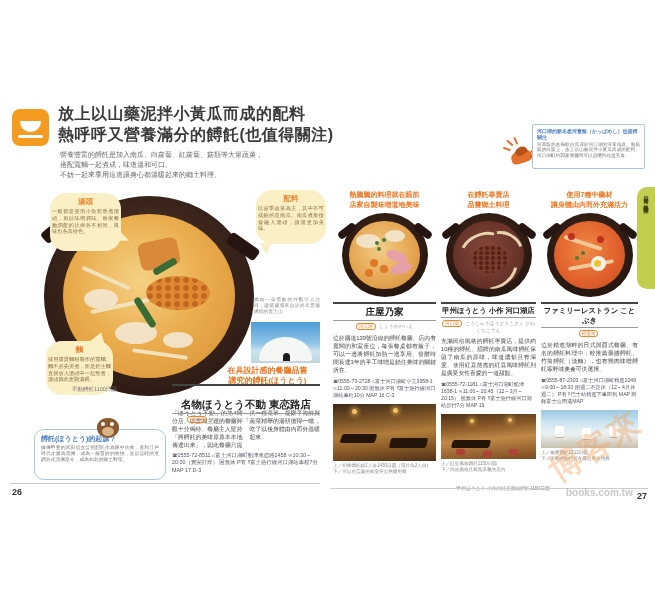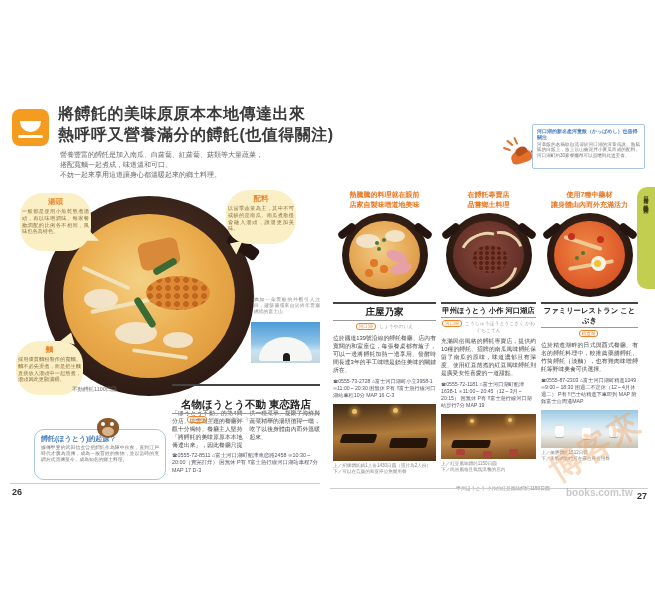--- a/index.html
+++ b/index.html
@@ -23,21 +23,21 @@
   .pot-main .handle.hl{left:-4px;top:26px;transform:rotate(-40deg);}
   .pot-main .handle.hr{right:-6px;top:44px;transform:rotate(35deg);}
   .tofu{position:absolute;left:44%;top:16%;width:40px;height:28px;background:#D9893A;border-radius:7px;transform:rotate(-12deg);}
   .mush{position:absolute;left:48%;top:38%;width:64px;height:34px;border-radius:50%;background-color:#DE8A34;
         background-image:radial-gradient(circle at 4px 4px,#C2661F 2.6px,transparent 3.2px);background-size:9px 8px;}
   .green1{position:absolute;width:34px;height:7px;background:#3A6B35;border-radius:4px;}
   .cab{background:#F3E8D2;opacity:.9;}
   .noodle{position:absolute;height:4px;background:#F2E2BC;border-radius:3px;}
 
   
-  .bubble{position:absolute;background:#FBEFC5;border-radius:23px;padding:4px 2px;box-sizing:border-box;z-index:2;}
+  .bubble{position:absolute;background:#FBEFC5;border-radius:16px;padding:4px 2px;box-sizing:border-box;z-index:2;margin-left:30px;}
   .bubble .bt{font-size:7.5px;font-weight:bold;color:#E8872E;text-align:center;}
   .bubble .bx{font-size:5.2px;line-height:6.8px;color:#8a7242;text-align:justify;margin-top:1px;}
   .tail{position:absolute;width:0;height:0;border-style:solid;}
   .bub-soup{left:20px;top:193px;width:71px;height:58px;}
   .bub-soup .tail{right:-9px;bottom:8px;border-width:9px 0 4px 15px;border-color:transparent transparent transparent #FBEFC5;transform:rotate(15deg);}
   .bub-top{left:226px;top:190px;width:70px;height:54px;}
   .bub-top .tail{left:5px;bottom:-10px;border-width:12px 9px 0 4px;border-color:#FBEFC5 transparent transparent transparent;transform:rotate(-12deg);}
   .bub-noo{left:16px;top:341px;width:67px;height:54px;}
   .bub-noo .tail{right:7px;top:-9px;border-width:0 6px 11px 9px;border-color:transparent transparent #FBEFC5 transparent;transform:rotate(12deg);}
 
@@ -135,21 +135,21 @@
 </head>
 <body>
 
 <div id="stage">
 
   <div class="hdr-icon">
     <i class="cup"></i>
       <i class="plate"></i>
   </div>
   <div class="hdr-title">
-    <div>將餺飥的美味原原本本地傳達出來</div>
+    <div>放上以山藥泥拌小黃瓜而成的配料</div>
     <div>熱呼呼又營養滿分的餺飥(也值得關注)</div>
   </div>
   <div class="hdr-intro">
     <div>營養豐富的餺飥是加入南瓜、白蘿蔔、紅蘿蔔、菇類等大量蔬菜，</div>
     <div>搭配寬麵一起煮成，味道溫和可口。</div>
     <div>不妨一起來享用這道讓身心都溫暖起來的鄉土料理。</div>
   </div>
 
   <div class="pot pot-main">
     <span class="handle hl"></span>
@@ -183,20 +183,24 @@
     <div class="bx">採用優質麵粉製作的寬麵。麵不必先燙煮，而是把生麵直接放入湯頭中一起熬煮，湯頭因此更顯濃稠。</div>
     <span class="tail"></span>
   </div>
   <div class="pot-caption">不動餺飥1100日圓</div>
 
   <div class="dome-caption">猶如一朵雲般的外觀引人注目，建築靈感來自於終年雲霧繚繞的富士山</div>
   <div class="dome-photo">
     <span class="dome"></span>
     <span class="dome-door"></span>
   </div>
+  <div class="feat-heading">
+    <div>在具設計感的餐廳品嘗</div>
+    <div>講究的餺飥(ほうとう)</div>
+  </div>
   <div class="nameblock">
     <div class="rule-top"></div>
     <div class="shop-name">名物ほうとう不動 東恋路店</div>
     <div class="rule-bot"></div>
     <div class="kana-line">
       <span class="area-tag">河口湖</span>
       <span>めいぶつほうとうふどう ひがしこいじてん</span>
     </div>
   </div>
   <div class="feat-body">「ほうとう不動」的第4間分店。以雲為主題的餐廳外觀十分獨特。餐廳主人堅持「將餺飥的美味原原本本地傳達出來」，因此餐廳只提供一種菜單。凝聚了海鮮與蔬菜精華的湯頭值得一嚐，吃了以後身體由內而外溫暖起來。</div>

